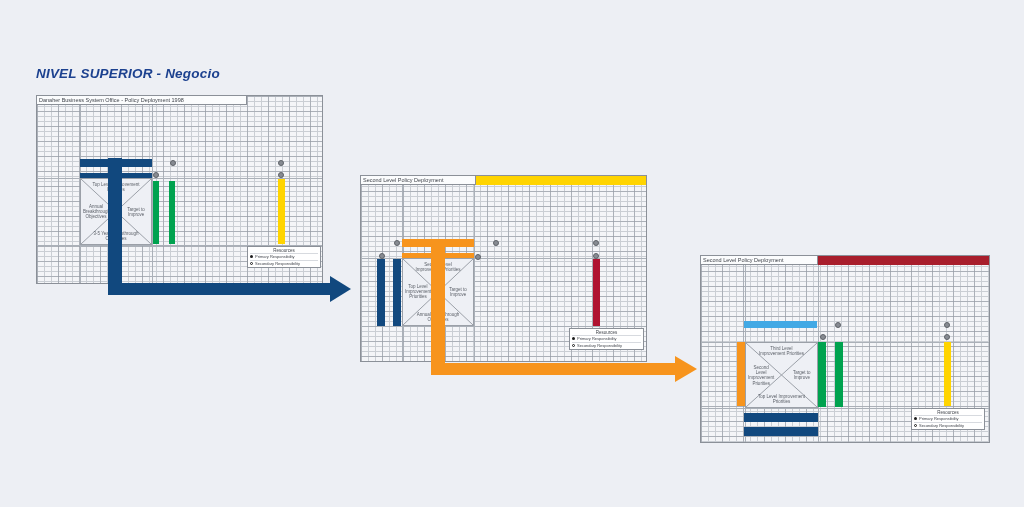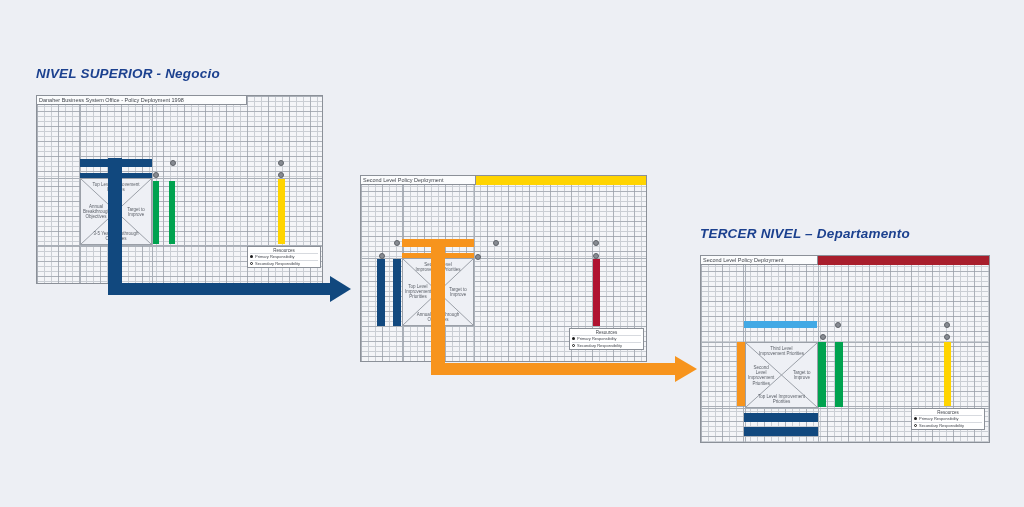--- a/index.html
+++ b/index.html
@@ -128,21 +128,20 @@
         <div class="legend-row">
           <div class="legend-marker filled"></div>
           <div class="legend-label">Primary Responsibility</div>
         </div>
         <div class="legend-row">
           <div class="legend-marker open"></div>
           <div class="legend-label">Secondary Responsibility</div>
         </div>
       </div>
     </div>
-    <div class="heading" style="left: 700px; top: 226px;">TERCER NIVEL – Departamento</div>
     <div class="matrix" style="left: 700px; top: 255px; width: 288px; height: 186px;">
       <div class="secline-v" style="left: 44px;"></div>
       <div class="secline-v" style="left: 117px;"></div>
       <div class="secline-h" style="top: 86px;"></div>
       <div class="secline-h" style="top: 152px;"></div>
       <div class="title-box" style="width: 117px;">Second Level Policy Deployment</div>
       <div class="cascade-bar" style="left: 117px; background: rgb(168, 30, 44);"></div>
       <div class="bar" style="left: 43px; top: 65px; width: 73px; height: 7px; background: rgb(66, 169, 229);"></div>
       <div class="bar" style="left: 36px; top: 86px; width: 8px; height: 64px; background: rgb(247, 148, 29);"></div>
       <div class="bar" style="left: 117px; top: 86px; width: 8px; height: 65px; background: rgb(0, 162, 79);"></div>

